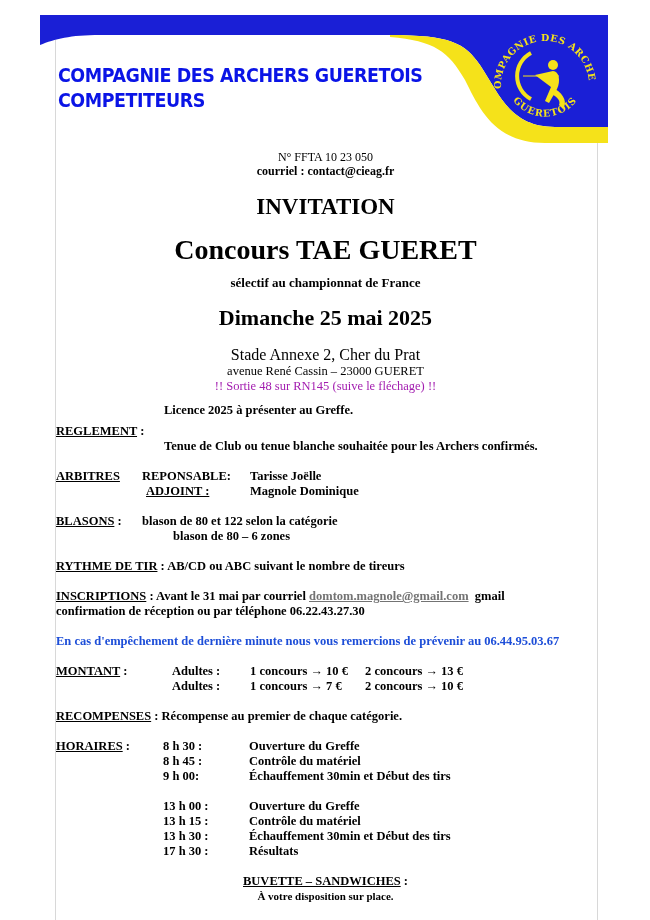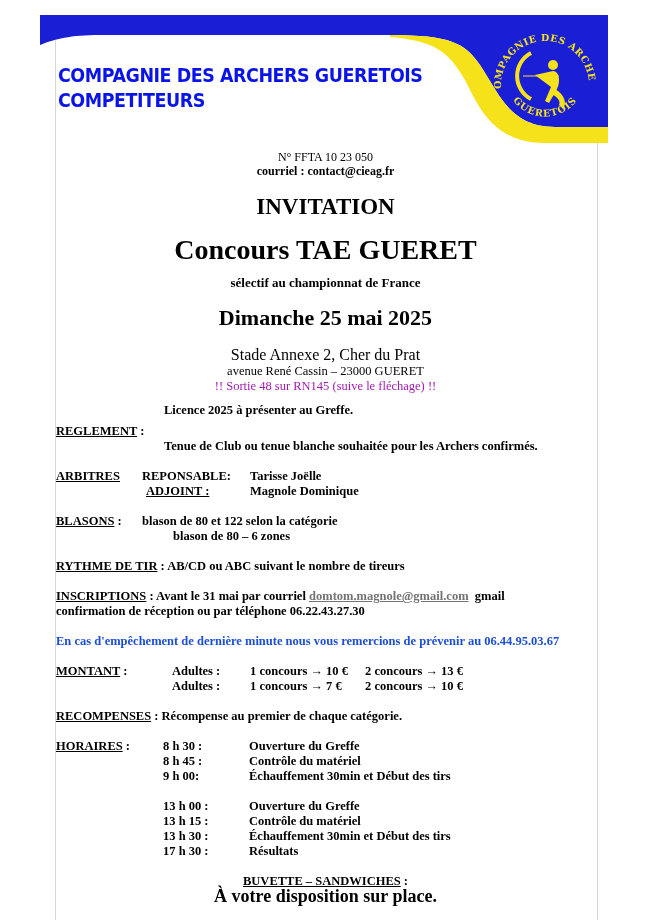--- a/index.html
+++ b/index.html
@@ -29,21 +29,21 @@
     .stade { top: 345px; font-size: 16px; line-height: 19px; }
     .avenue { top: 364px; font-size: 12.5px; line-height: 15px; }
     .sortie { top: 379px; font-size: 12.5px; line-height: 15px; color: #a21caf; }
 
     .row { position: absolute; font-size: 12.5px; font-weight: bold; line-height: 15px; white-space: nowrap; }
     .u { text-decoration: underline; }
     .link { color: #737373; text-decoration: underline; }
     .green { color: #1d4ed8; }
 
     .buvette-title { top: 874px; font-size: 12.5px; font-weight: bold; line-height: 15px; }
-    .buvette-text { top: 889px; font-size: 18px; font-weight: bold; line-height: 15px; }
+    .buvette-text { top: 889px; font-size: 11px; font-weight: bold; line-height: 15px; }
   </style>
 </head>
 <body>
 
 <div class="page-border"></div>
 
 <div class="banner">
   <svg width="568" height="130" viewBox="0 0 568 130">
 
     <path d="M0,0 L568,0 L568,112 L515,112 C470,112 460,80 440,50 C425,28 410,20 350,20 L60,20 C30,20 15,24 0,30 Z" fill="#1a1fd6"></path>

